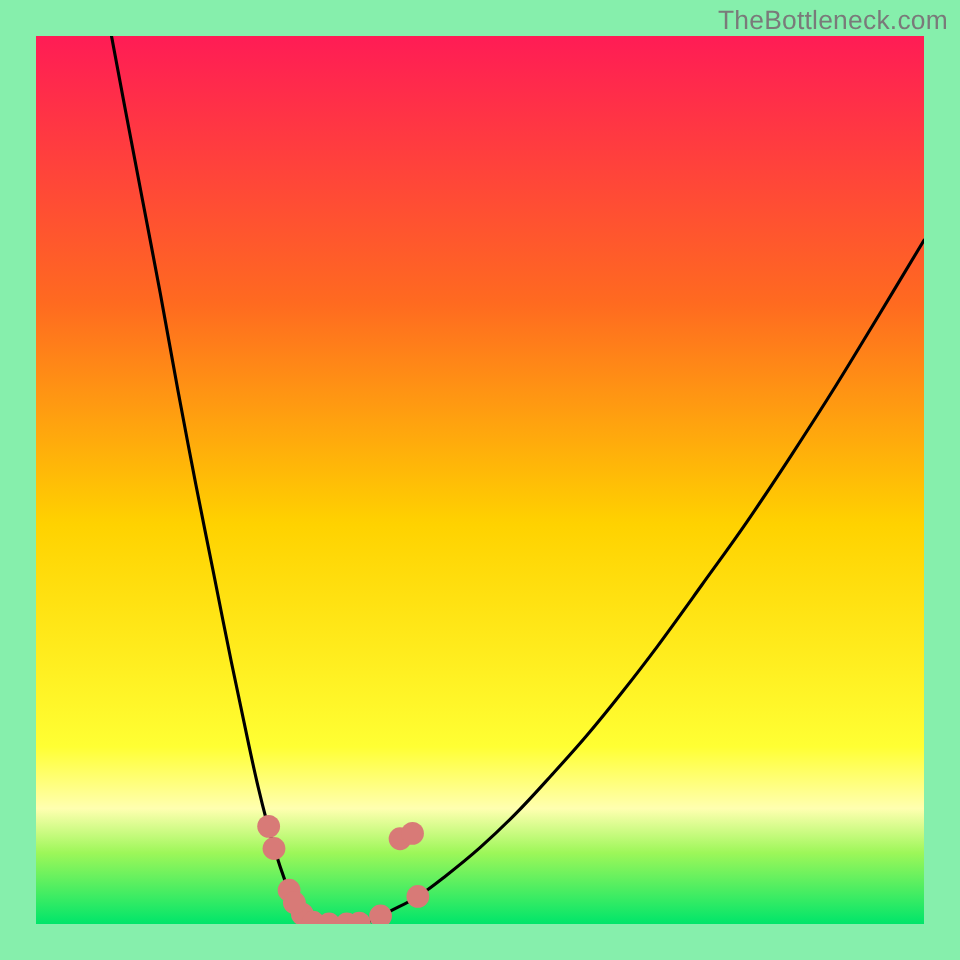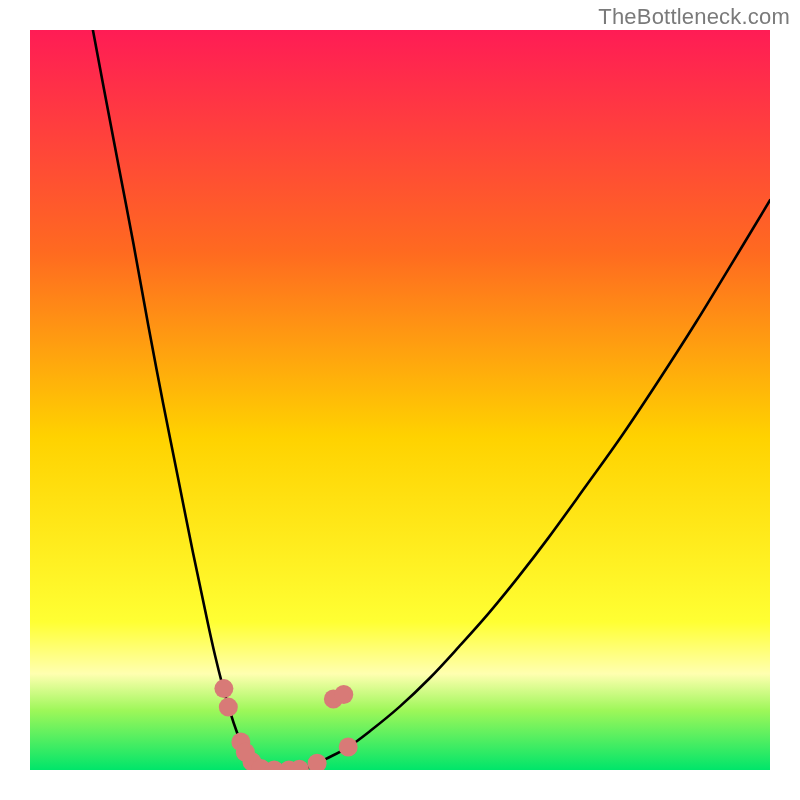--- a/index.html
+++ b/index.html
@@ -8,21 +8,21 @@
     width: 800px;
     height: 800px;
     background: #000000;
     overflow: hidden;
     font-family: Arial, Helvetica, sans-serif;
   }
   .frame {
     position: relative;
     width: 800px;
     height: 800px;
-    background: #ffffff;
+    background: #86efac;
   }
   .watermark {
     position: absolute;
     top: 4px;
     right: 10px;
     font-size: 22px;
     font-weight: 500;
     color: #7a7a7a;
     letter-spacing: 0.2px;
     z-index: 10;

